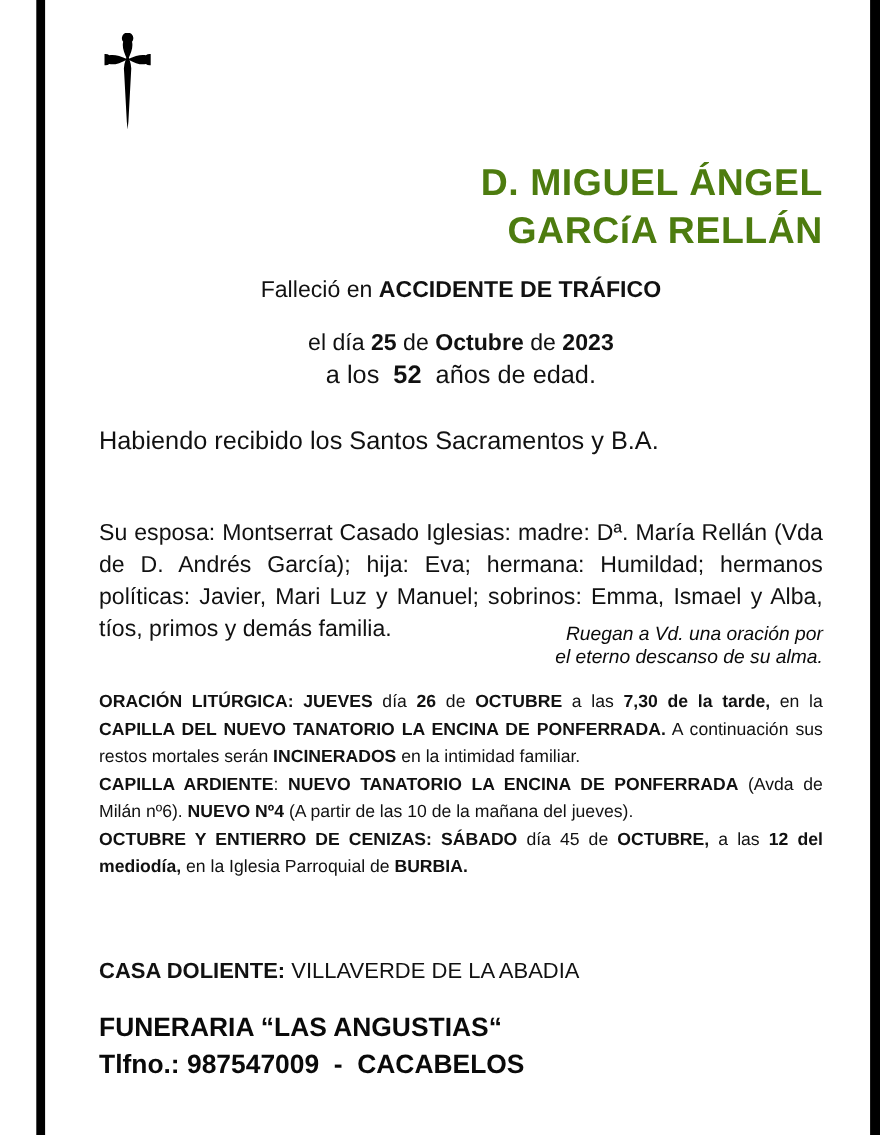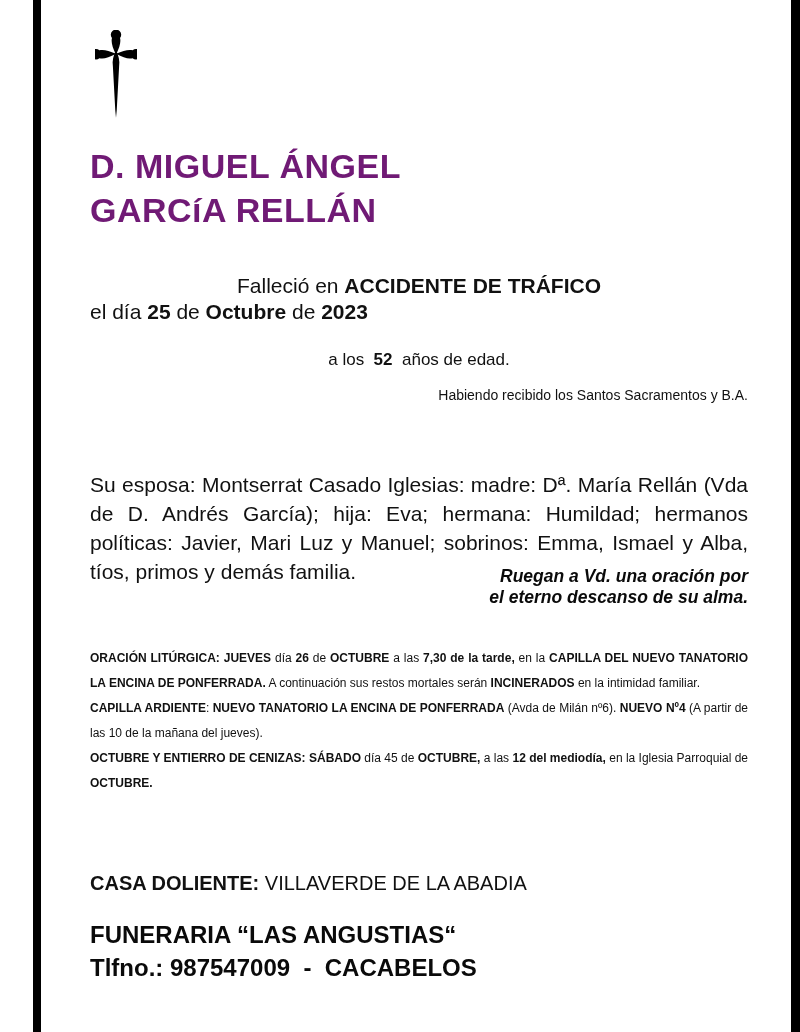--- a/index.html
+++ b/index.html
@@ -20,41 +20,41 @@
     position: absolute; right: 0; top: 0; bottom: 0; width: 9px;
     background: #000000;
   }
   .cross {
     position: absolute; left: 95px; top: 30px; width: 42px; height: 95px;
   }
   .content-block { position: absolute; left: 90px; width: 658px; }
   .b { font-weight: 700; }
 
   .title {
-    top: 144px; text-align: left;
+    top: 144px; text-align: right;
     font-size: 34px; font-weight: 700; line-height: 44px;
-    letter-spacing: 0.5px; color: #701a75;
+    letter-spacing: 0.5px; color: #4d7c0f;
   }
-  .cause  { top: 274px; text-align: center; font-size: 21px; }
-  .datel  { top: 300px; font-size: 21px; }
-  .age    { top: 350px; text-align: center; font-size: 17px; white-space: pre-wrap; }
-  .sacraments { top: 387px; text-align: right; font-size: 14px; }
+  .cause  { top: 252px; text-align: center; font-size: 21px; }
+  .datel  { top: 300px; text-align: center; font-size: 21px; }
+  .age    { top: 327px; text-align: center; font-size: 23px; white-space: pre-wrap; }
+  .sacraments { top: 387px; text-align: left; font-size: 23px; }
   .dep {
     top: 428px; text-align: center; font-size: 23px; font-weight: 700;
     word-spacing: 14px; white-space: pre-wrap;
   }
   .family {
     top: 470px; text-align: justify; font-size: 21px; line-height: 29px;
   }
   .prayer {
     top: 566px; text-align: right; font-size: 17.5px; line-height: 21px;
-    font-weight: 700; font-style: italic; color: #0a0a0a;
+    font-weight: 400; font-style: italic; color: #0a0a0a;
   }
   .ceremonies {
-    top: 646px; text-align: justify; font-size: 12px; line-height: 25px;
+    top: 626px; text-align: justify; font-size: 16px; line-height: 25px;
   }
   .ceremonies p { margin: 0; }
   .casa { top: 872px; font-size: 20px; }
   .funeraria {
     top: 918px; text-align: left; font-size: 24px; font-weight: 700;
     line-height: 33px; color: #0a0a0a;
   }
   .phone-line { white-space: pre-wrap; }
 </style>
 </head>
@@ -91,21 +91,21 @@
   <div class="content-block family">Su esposa: Montserrat Casado Iglesias: madre: Dª. María Rellán (Vda de D. Andrés García); hija: Eva; hermana: Humildad; hermanos políticas: Javier, Mari Luz y Manuel; sobrinos: Emma, Ismael y Alba, tíos,  primos y demás familia.</div>
 
   <div class="content-block prayer">
     <div>Ruegan a Vd. una oración por</div>
     <div>el eterno descanso de su alma.</div>
   </div>
 
   <div class="content-block ceremonies">
     <p><span class="b">ORACIÓN LITÚRGICA: JUEVES</span><span> día </span><span class="b">26</span><span> de </span><span class="b">OCTUBRE</span><span> a las </span><span class="b">7,30 de la tarde,</span><span> en la </span><span class="b">CAPILLA DEL NUEVO TANATORIO LA ENCINA DE PONFERRADA.</span><span> A continuación sus restos mortales serán </span><span class="b">INCINERADOS</span><span> en la intimidad familiar.</span></p>
     <p><span class="b">CAPILLA ARDIENTE</span><span>: </span><span class="b">NUEVO TANATORIO LA ENCINA DE PONFERRADA</span><span> (Avda de Milán nº6). </span><span class="b">NUEVO Nº4</span><span> (A partir de las 10 de la mañana del jueves).</span></p>
-    <p><span class="b">OCTUBRE Y ENTIERRO DE CENIZAS: SÁBADO</span><span> día 45 de </span><span class="b">OCTUBRE,</span><span> a las </span><span class="b">12 del mediodía,</span><span> en la Iglesia Parroquial de </span><span class="b">OCTUBRE.</span></p>
+    <p><span class="b">OCTUBRE Y ENTIERRO DE CENIZAS: SÁBADO</span><span> día 45 de </span><span class="b">OCTUBRE,</span><span> a las </span><span class="b">12 del mediodía,</span><span> en la Iglesia Parroquial de </span><span class="b">BURBIA.</span></p>
   </div>
 
   <div class="content-block casa"><span class="b">CASA DOLIENTE: </span><span>VILLAVERDE DE LA ABADIA</span></div>
 
   <div class="content-block funeraria">
     <div>FUNERARIA “LAS ANGUSTIAS“</div>
     <div class="phone-line">Tlfno.: 987547009  -  CACABELOS</div>
   </div>
 
 </div>

